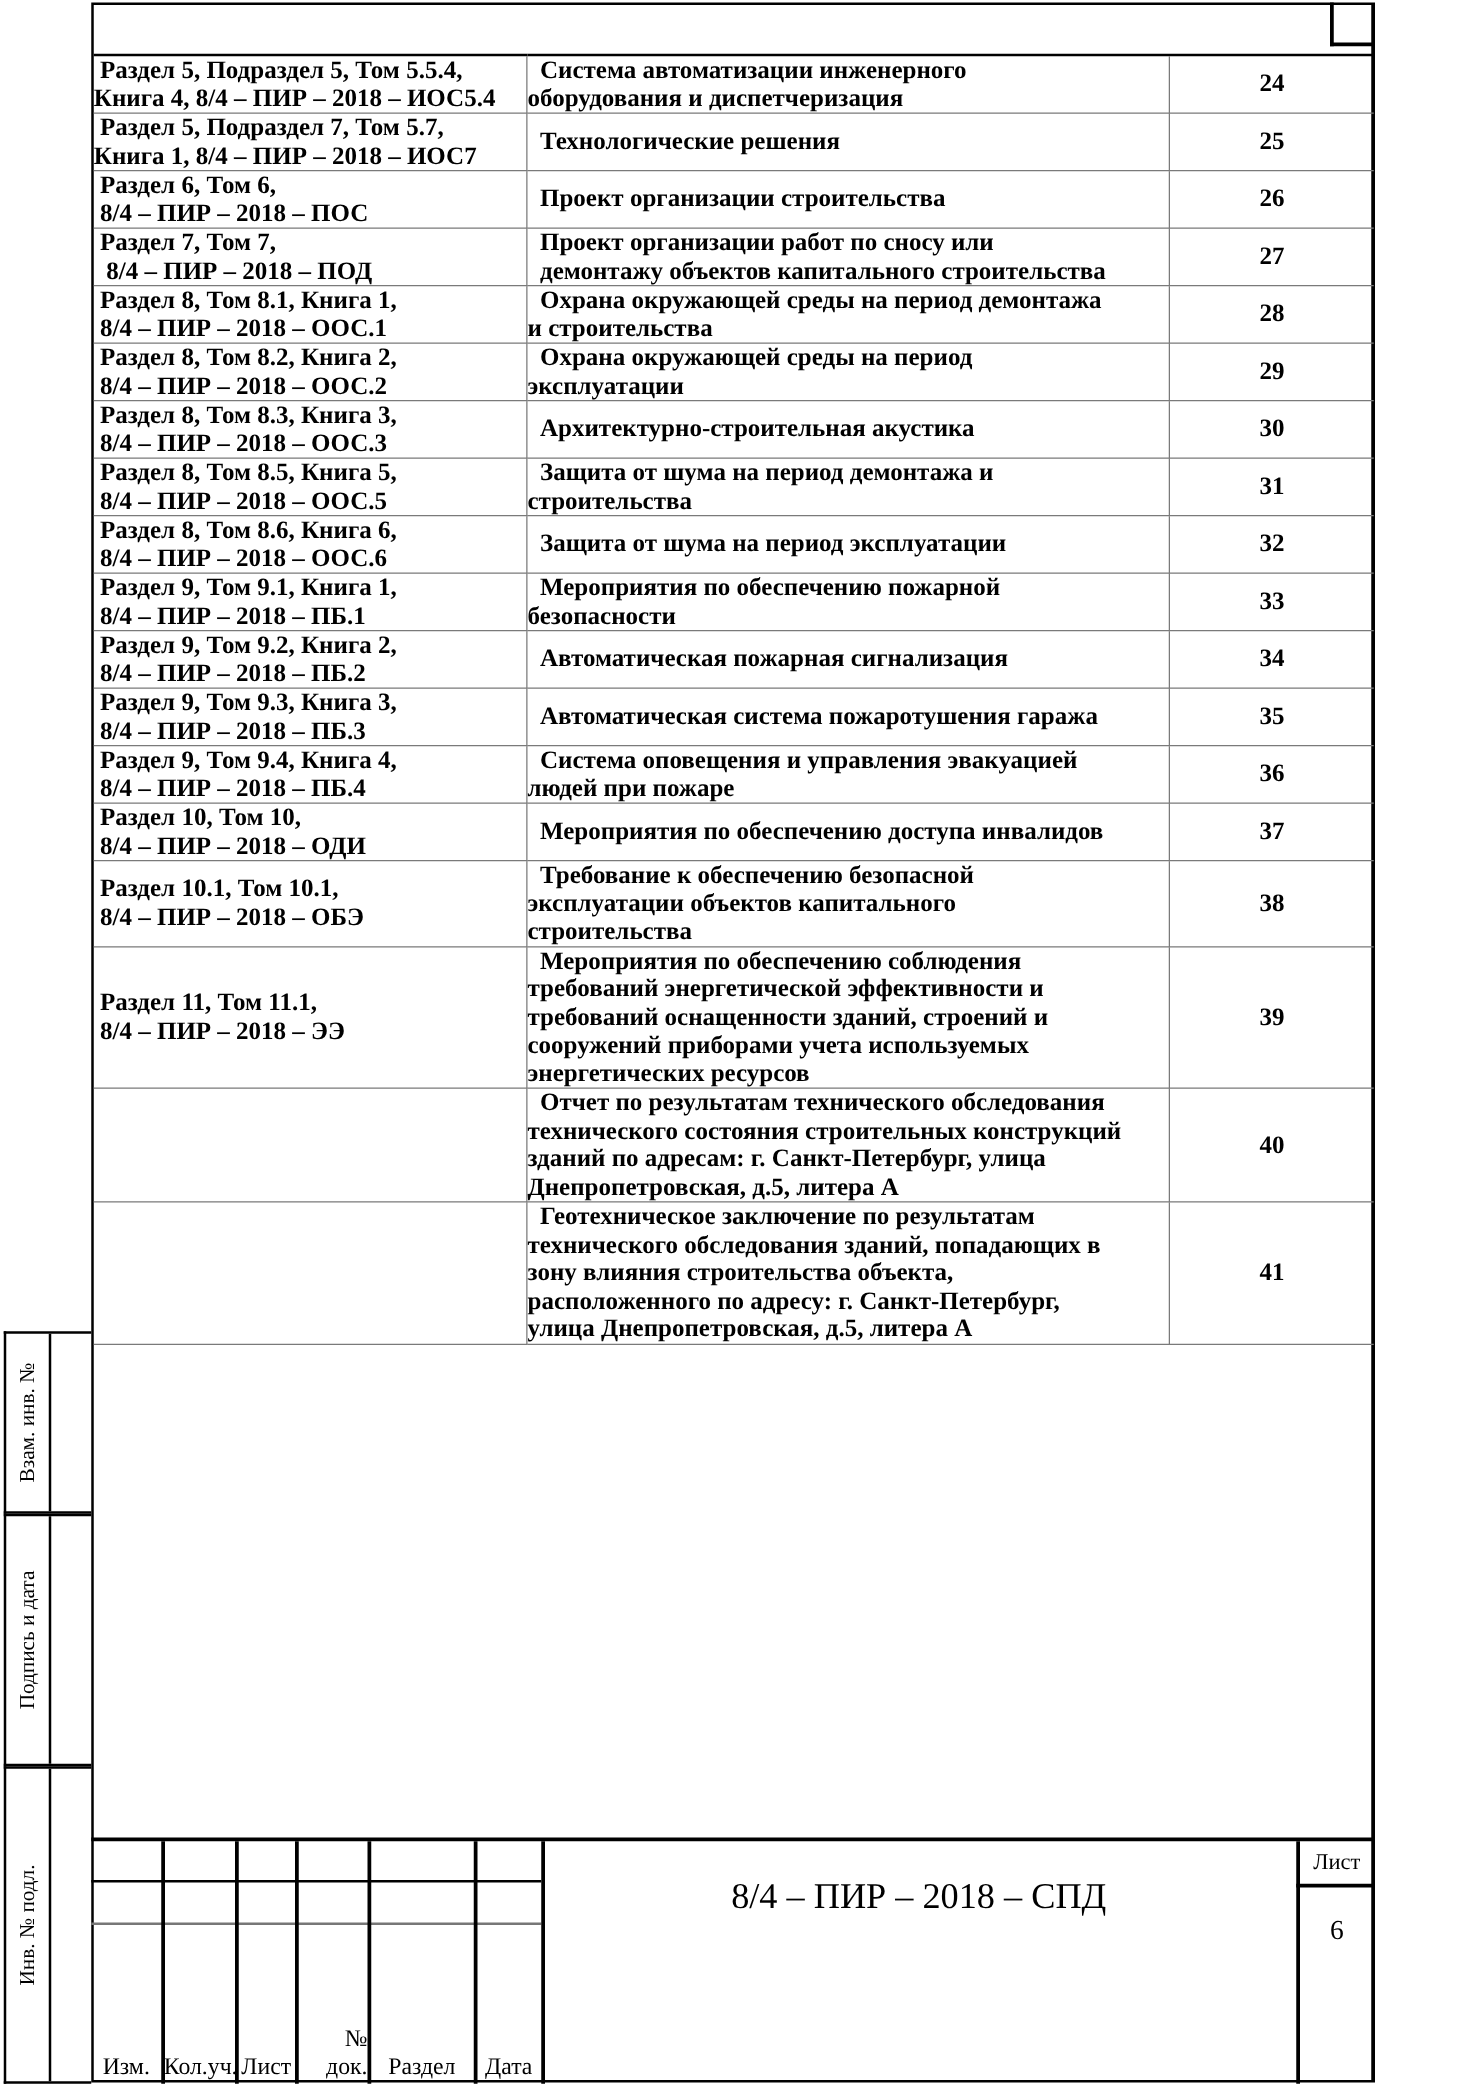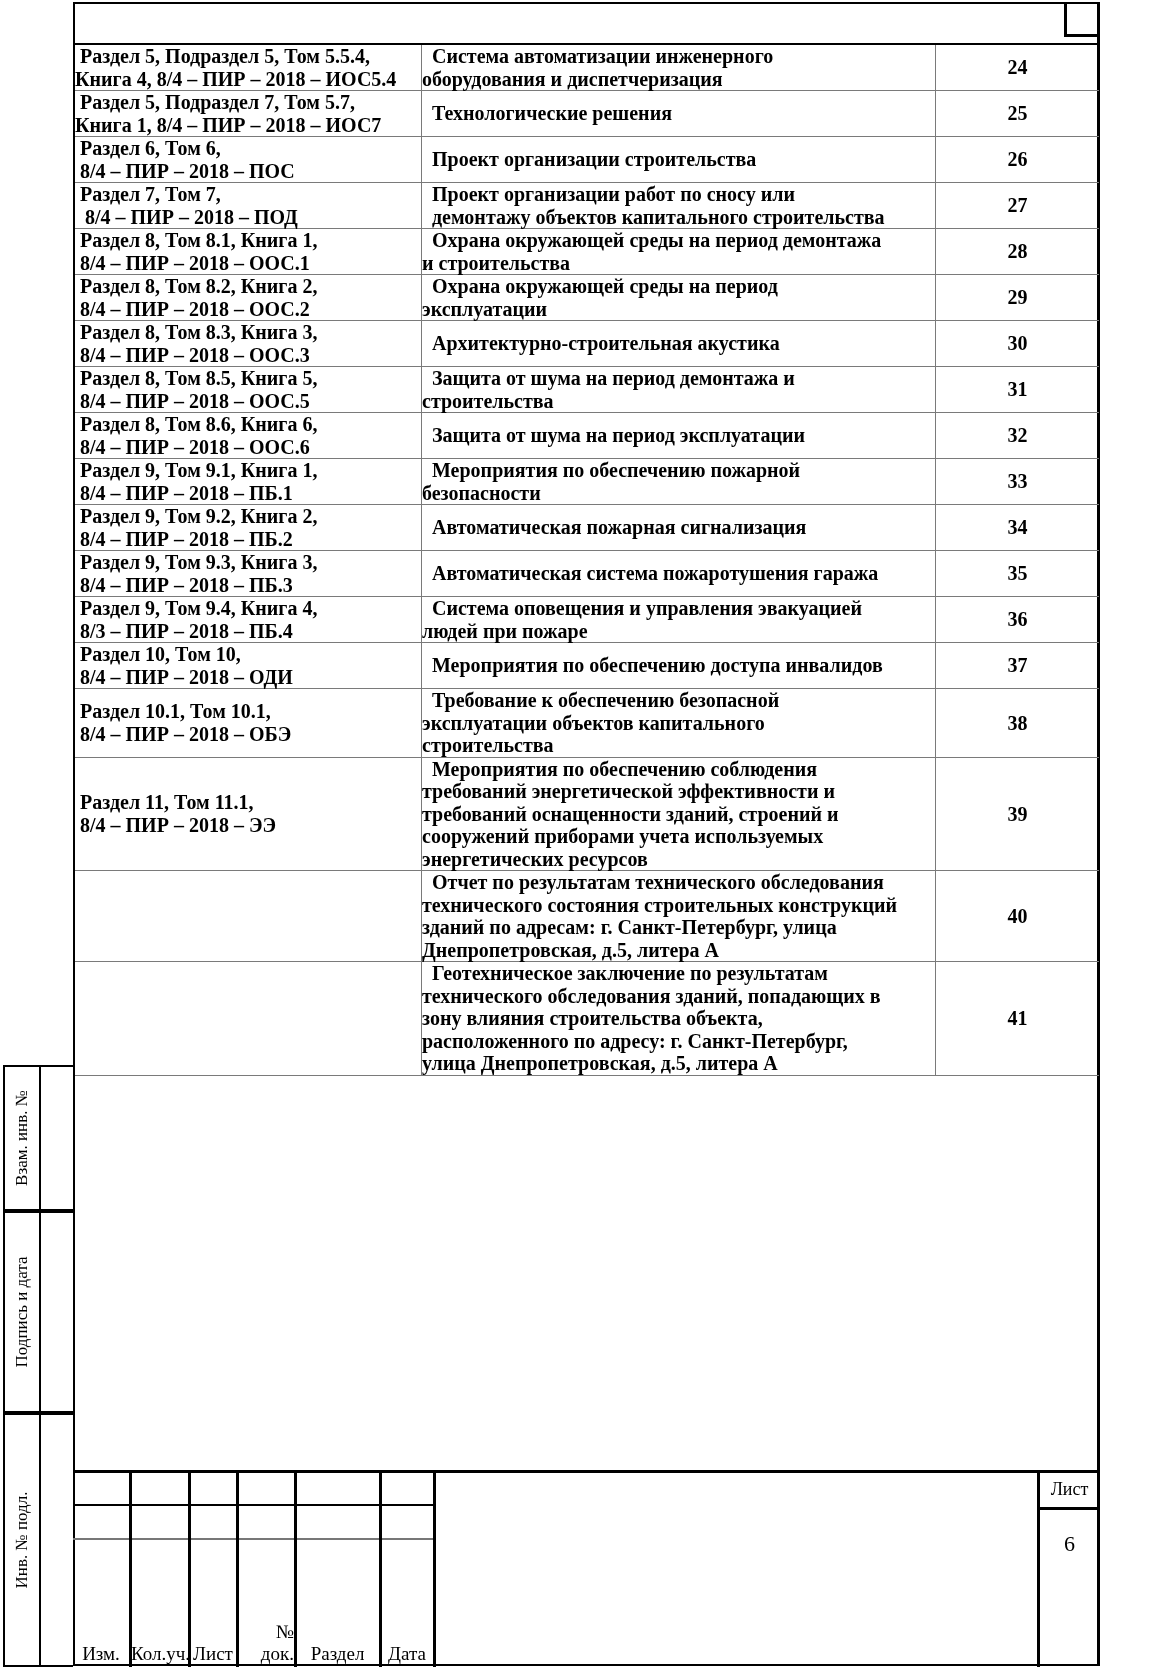--- a/index.html
+++ b/index.html
@@ -174,21 +174,21 @@
  8/4 – ПИР – 2018 – ПБ.3</span>
         </td>
         <td class="c2">
           <span class="txt">  Автоматическая система пожаротушения гаража</span>
         </td>
         <td class="c3"><span>35</span></td>
       </tr>
       <tr style="height: 46px;">
         <td class="c1">
           <span class="lbl"> Раздел 9, Том 9.4, Книга 4,
- 8/3 – ПИР – 2018 – ПБ.4</span>
+ 8/4 – ПИР – 2018 – ПБ.4</span>
         </td>
         <td class="c2">
           <span class="txt">  Система оповещения и управления эвакуацией
 людей при пожаре</span>
         </td>
         <td class="c3"><span>36</span></td>
       </tr>
       <tr style="height: 46px;">
         <td class="c1">
           <span class="lbl"> Раздел 10, Том 10,
@@ -286,15 +286,16 @@
   <div class="tb-vl" style="left:964px;"></div>
   <div class="tb-hl" style="left:964px;width:63px;top:34px;border-top-width:3px;"></div>
 
   <div class="tb-head" style="left:0;width:56px;">Изм.</div>
   <div class="tb-head" style="left:58px;width:57px;">Кол.уч.</div>
   <div class="tb-head" style="left:117px;width:46px;">Лист</div>
   <div class="tb-head" style="left:165px;width:56px;text-align:right;">№ док.</div>
   <div class="tb-head" style="left:223px;width:83px;">Раздел</div>
   <div class="tb-head" style="left:308px;width:52px;">Дата</div>
 
+  <div class="tb-code">8/4 – ПИР – 2018 – СПД</div>
   <div class="tb-list-lbl">Лист</div>
   <div class="tb-list-num">6</div>
 </div>
 
 </body></html>

